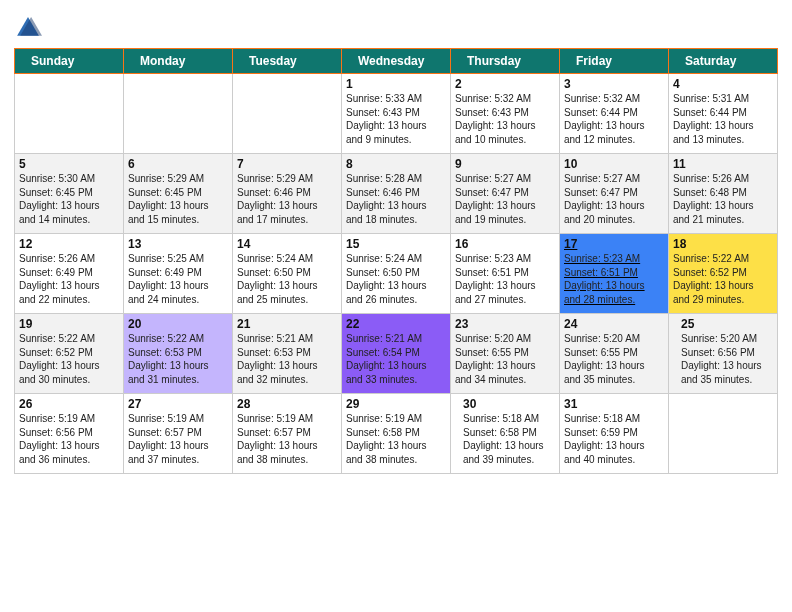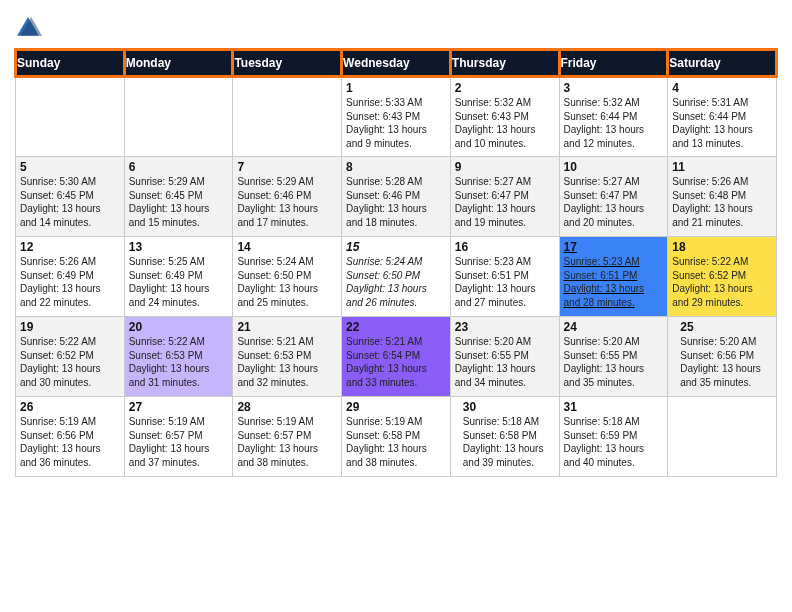--- a/index.html
+++ b/index.html
@@ -48,27 +48,27 @@
     .location {
       font-size: 14px;
       color: #333;
     }
     .calendar-grid {
       width: 100%;
       border-collapse: collapse;
       border: 1px solid #ccc;
     }
     .calendar-grid th {
-      background-color: #0f172a;
+      background-color: #0f766e;
       color: #fff;
       font-size: 12px;
       font-weight: bold;
-      padding: 5px 0;
+      padding: 5px 16px;
       text-align: left;
-      border: 3px solid #f97316;
+      border: 1px solid #f97316;
     }
     .calendar-grid td {
       border: 1px solid #ccc;
       vertical-align: top;
       padding: 3px 4px 3px 4px;
       width: 108px;
       min-height: 72px;
       height: 80px;
       background: #fff;
     }
@@ -227,21 +227,21 @@
 Daylight: 13 hours
 and 24 minutes.</div>
           </td>
           <td style="background: rgb(255, 255, 255);">
             <span class="day-number">14</span>
             <div class="day-info" style="white-space: pre-line;">Sunrise: 5:24 AM
 Sunset: 6:50 PM
 Daylight: 13 hours
 and 25 minutes.</div>
           </td>
-          <td style="background: rgb(255, 255, 255); font-style: italic;">
+          <td style="background: rgb(255, 255, 255);">
             <span class="day-number">15</span>
             <div class="day-info" style="white-space: pre-line;">Sunrise: 5:24 AM
 Sunset: 6:50 PM
 Daylight: 13 hours
 and 26 minutes.</div>
           </td>
           <td style="background: rgb(255, 255, 255);">
             <span class="day-number">16</span>
             <div class="day-info" style="white-space: pre-line;">Sunrise: 5:23 AM
 Sunset: 6:51 PM

